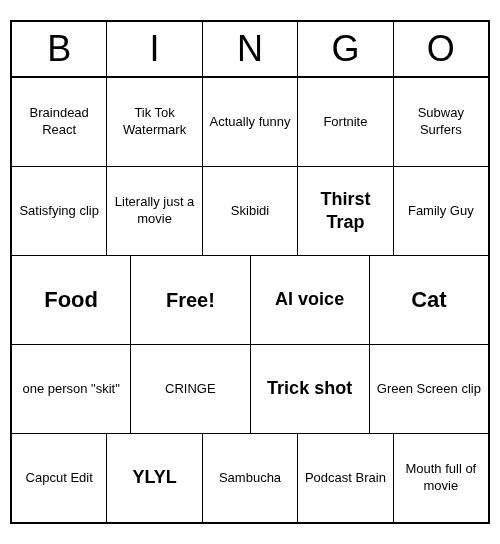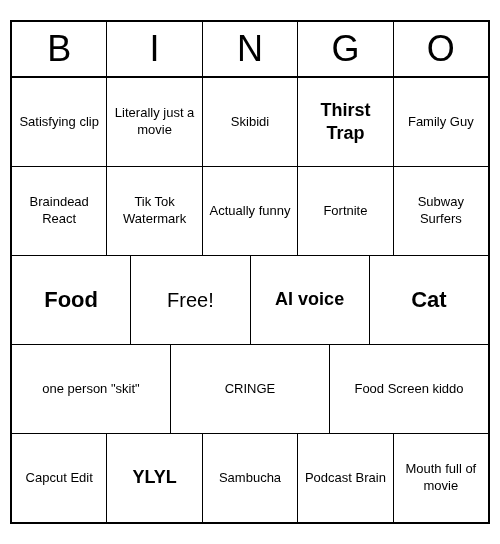--- a/index.html
+++ b/index.html
@@ -66,70 +66,70 @@
       font-size: 22px;
       font-weight: bold;
       align-items: center;
     }
     .bingo-cell.medium-text {
       font-size: 18px;
       font-weight: bold;
     }
     .bingo-cell.free {
       font-size: 20px;
-      font-weight: normal;
+      font-weight: bold;
     }
     .cell-inner {
       text-align: center;
     }
   </style>
 </head>
 <body>
 
 <div class="bingo-card">
   <div class="bingo-header">
   <div class="bingo-header-cell">B</div>
       <div class="bingo-header-cell">I</div>
       <div class="bingo-header-cell">N</div>
       <div class="bingo-header-cell">G</div>
       <div class="bingo-header-cell">O</div>
     </div>
   <div class="bingo-grid">
   <div class="bingo-row">
         <div class="bingo-cell">
+          <div class="cell-inner">Braindead React</div>
+        </div>
+        <div class="bingo-cell">
+          <div class="cell-inner">Tik Tok Watermark</div>
+        </div>
+        <div class="bingo-cell">
+          <div class="cell-inner">Actually funny</div>
+        </div>
+        <div class="bingo-cell">
+          <div class="cell-inner">Fortnite</div>
+        </div>
+        <div class="bingo-cell">
+          <div class="cell-inner">Subway Surfers</div>
+        </div>
+      </div>
+      <div class="bingo-row">
+        <div class="bingo-cell">
           <div class="cell-inner">Satisfying clip</div>
         </div>
         <div class="bingo-cell">
           <div class="cell-inner">Literally just a movie</div>
         </div>
         <div class="bingo-cell">
           <div class="cell-inner">Skibidi</div>
         </div>
         <div class="bingo-cell medium-text">
           <div class="cell-inner">Thirst Trap</div>
         </div>
         <div class="bingo-cell">
           <div class="cell-inner">Family Guy</div>
-        </div>
-      </div>
-      <div class="bingo-row">
-        <div class="bingo-cell">
-          <div class="cell-inner">Braindead React</div>
-        </div>
-        <div class="bingo-cell">
-          <div class="cell-inner">Tik Tok Watermark</div>
-        </div>
-        <div class="bingo-cell">
-          <div class="cell-inner">Actually funny</div>
-        </div>
-        <div class="bingo-cell">
-          <div class="cell-inner">Fortnite</div>
-        </div>
-        <div class="bingo-cell">
-          <div class="cell-inner">Subway Surfers</div>
         </div>
       </div>
       <div class="bingo-row">
         <div class="bingo-cell large-text">
           <div class="cell-inner">Food</div>
         </div>
         <div class="bingo-cell free">
           <div class="cell-inner">Free!</div>
         </div>
         <div class="bingo-cell medium-text">
@@ -139,22 +139,25 @@
           <div class="cell-inner">Cat</div>
         </div>
       </div>
       <div class="bingo-row">
         <div class="bingo-cell">
           <div class="cell-inner">one person "skit"</div>
         </div>
         <div class="bingo-cell">
           <div class="cell-inner">CRINGE</div>
         </div>
+        <div class="bingo-cell medium-text">
+          <div class="cell-inner">Trick shot</div>
+        </div>
         <div class="bingo-cell">
-          <div class="cell-inner">Food Screen kiddo</div>
+          <div class="cell-inner">Green Screen clip</div>
         </div>
       </div>
       <div class="bingo-row">
         <div class="bingo-cell">
           <div class="cell-inner">Capcut Edit</div>
         </div>
         <div class="bingo-cell medium-text">
           <div class="cell-inner">YLYL</div>
         </div>
         <div class="bingo-cell">

